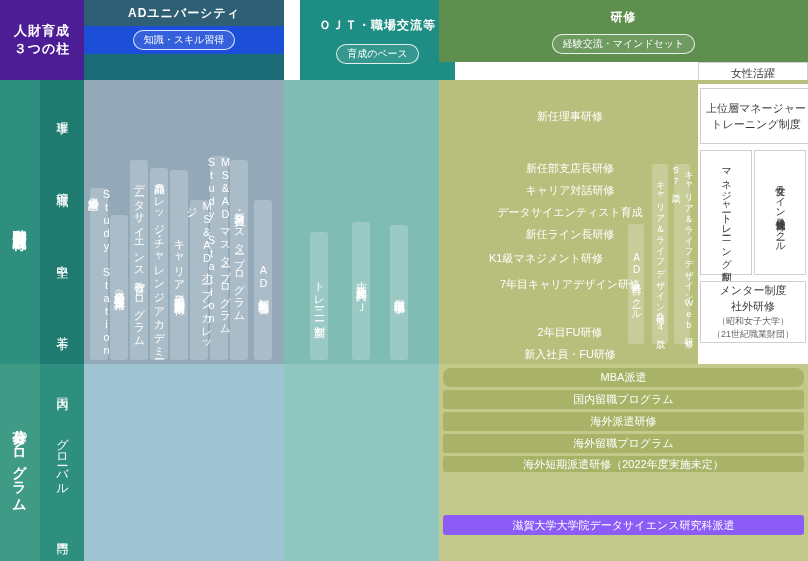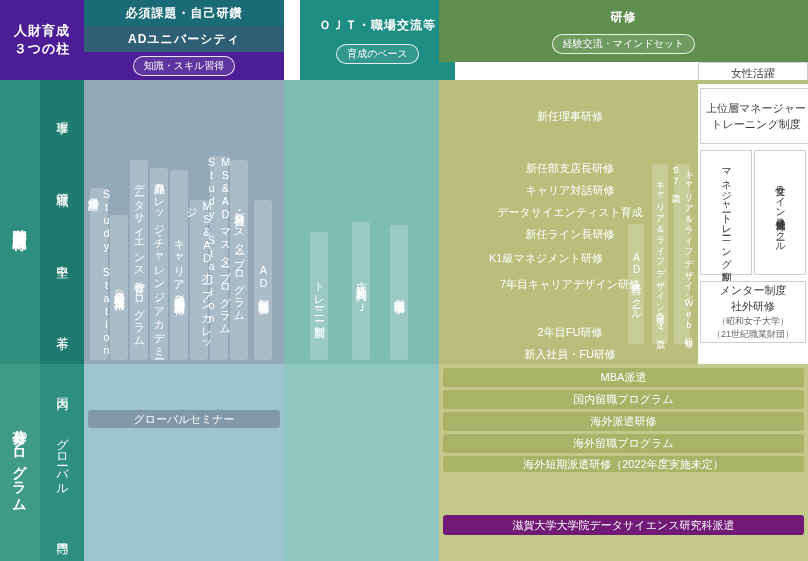--- a/index.html
+++ b/index.html
@@ -65,21 +65,21 @@
     display:flex;align-items:center;justify-content:center;
     color:#ffffff;
   }
   .hbar{
     background:rgba(255,255,255,.22);
     border-radius:3px;
     display:flex;align-items:center;justify-content:center;
     font-size:11px;color:#ffffff;text-align:center;
   }
   .hbar.olive{background:#a9b368;}
-  .hbar.olive2{background:#701a75;}
+  .hbar.olive2{background:#8b5cf6;}
   .plain{font-size:11px;color:#ffffff;text-align:center;}
 
   
   .right-head{background:#ffffff;color:#3b3b3b;border:1px solid #cfcfcf;}
   .right-box{background:#ffffff;color:#3b3b3b;border:1px solid #cfcfcf;}
   .right-box .sm{font-size:9px;color:#666;}
   .rv{
     writing-mode:vertical-rl;
     text-orientation:upright;
     font-size:10px;
@@ -91,27 +91,24 @@
 <body>
 
 <div id="root">
 
   <div class="abs hdr-pillar ctr" style="left:0;top:0;width:84px;height:80px;flex-direction:column;">
     <div class="hdr-title">人財育成</div>
     <div class="hdr-title">３つの柱</div>
   </div>
 
   <div class="abs hdr-kadai" style="left:84px;top:0;width:200px;height:80px;">
-    <div class="ctr" style="height:26px;">
-      <span class="hdr-sub">必須課題・自己研鑽</span>
-    </div>
     <div class="ctr" style="height:26px;background:#2e5f74;">
       <span class="hdr-sub">ADユニバーシティ</span>
     </div>
-    <div class="ctr" style="height:28px;background:#4c1d95;">
+    <div class="ctr" style="height:28px;background:#1d4ed8;">
       <span class="pill">知識・スキル習得</span>
     </div>
   </div>
 
   <div class="abs hdr-ojt ctr" style="left:300px;top:0;width:155px;height:80px;flex-direction:column;gap:10px;">
     <div class="hdr-sub">ＯＪＴ・職場交流等</div>
     <span class="pill">育成のベース</span>
   </div>
 
   <div class="abs right-head ctr" style="left:698px;top:62px;width:110px;height:22px;font-size:11px;">女性活躍</div>
@@ -255,26 +252,23 @@
   </div>
   <div class="abs divline" style="left:44px;top:506px;width:36px;height:1px;"></div>
   <div class="abs sub-label2 ctr" style="left:40px;top:506px;width:44px;height:55px;">
     <span class="vert" style="font-size:12px;">専門</span>
   </div>
 
   <div class="abs col-kadai2" style="left:84px;top:364px;width:200px;height:197px;"></div>
   <div class="abs col-ojt2" style="left:284px;top:364px;width:155px;height:197px;"></div>
   <div class="abs col-kenshu2" style="left:439px;top:364px;width:369px;height:197px;"></div>
 
-  <div class="abs hbar" style="left:88px;top:410px;width:192px;height:18px;background:#8198a8;">
-    <span>グローバルセミナー</span>
-  </div>
-
-
-  <div class="abs hbar olive" style="left:443px;top:368px;width:361px;height:19px;">
+
+
+  <div class="abs hbar olive" style="left:443px;top:368px;width:361px;height:19px;border-radius:8px;">
     <span>MBA派遣</span>
   </div>
   <div class="abs hbar olive" style="left:443px;top:390px;width:361px;height:19px;">
     <span>国内留職プログラム</span>
   </div>
   <div class="abs hbar olive" style="left:443px;top:412px;width:361px;height:19px;">
     <span>海外派遣研修</span>
   </div>
   <div class="abs hbar olive" style="left:443px;top:434px;width:361px;height:19px;">
     <span>海外留職プログラム</span>

